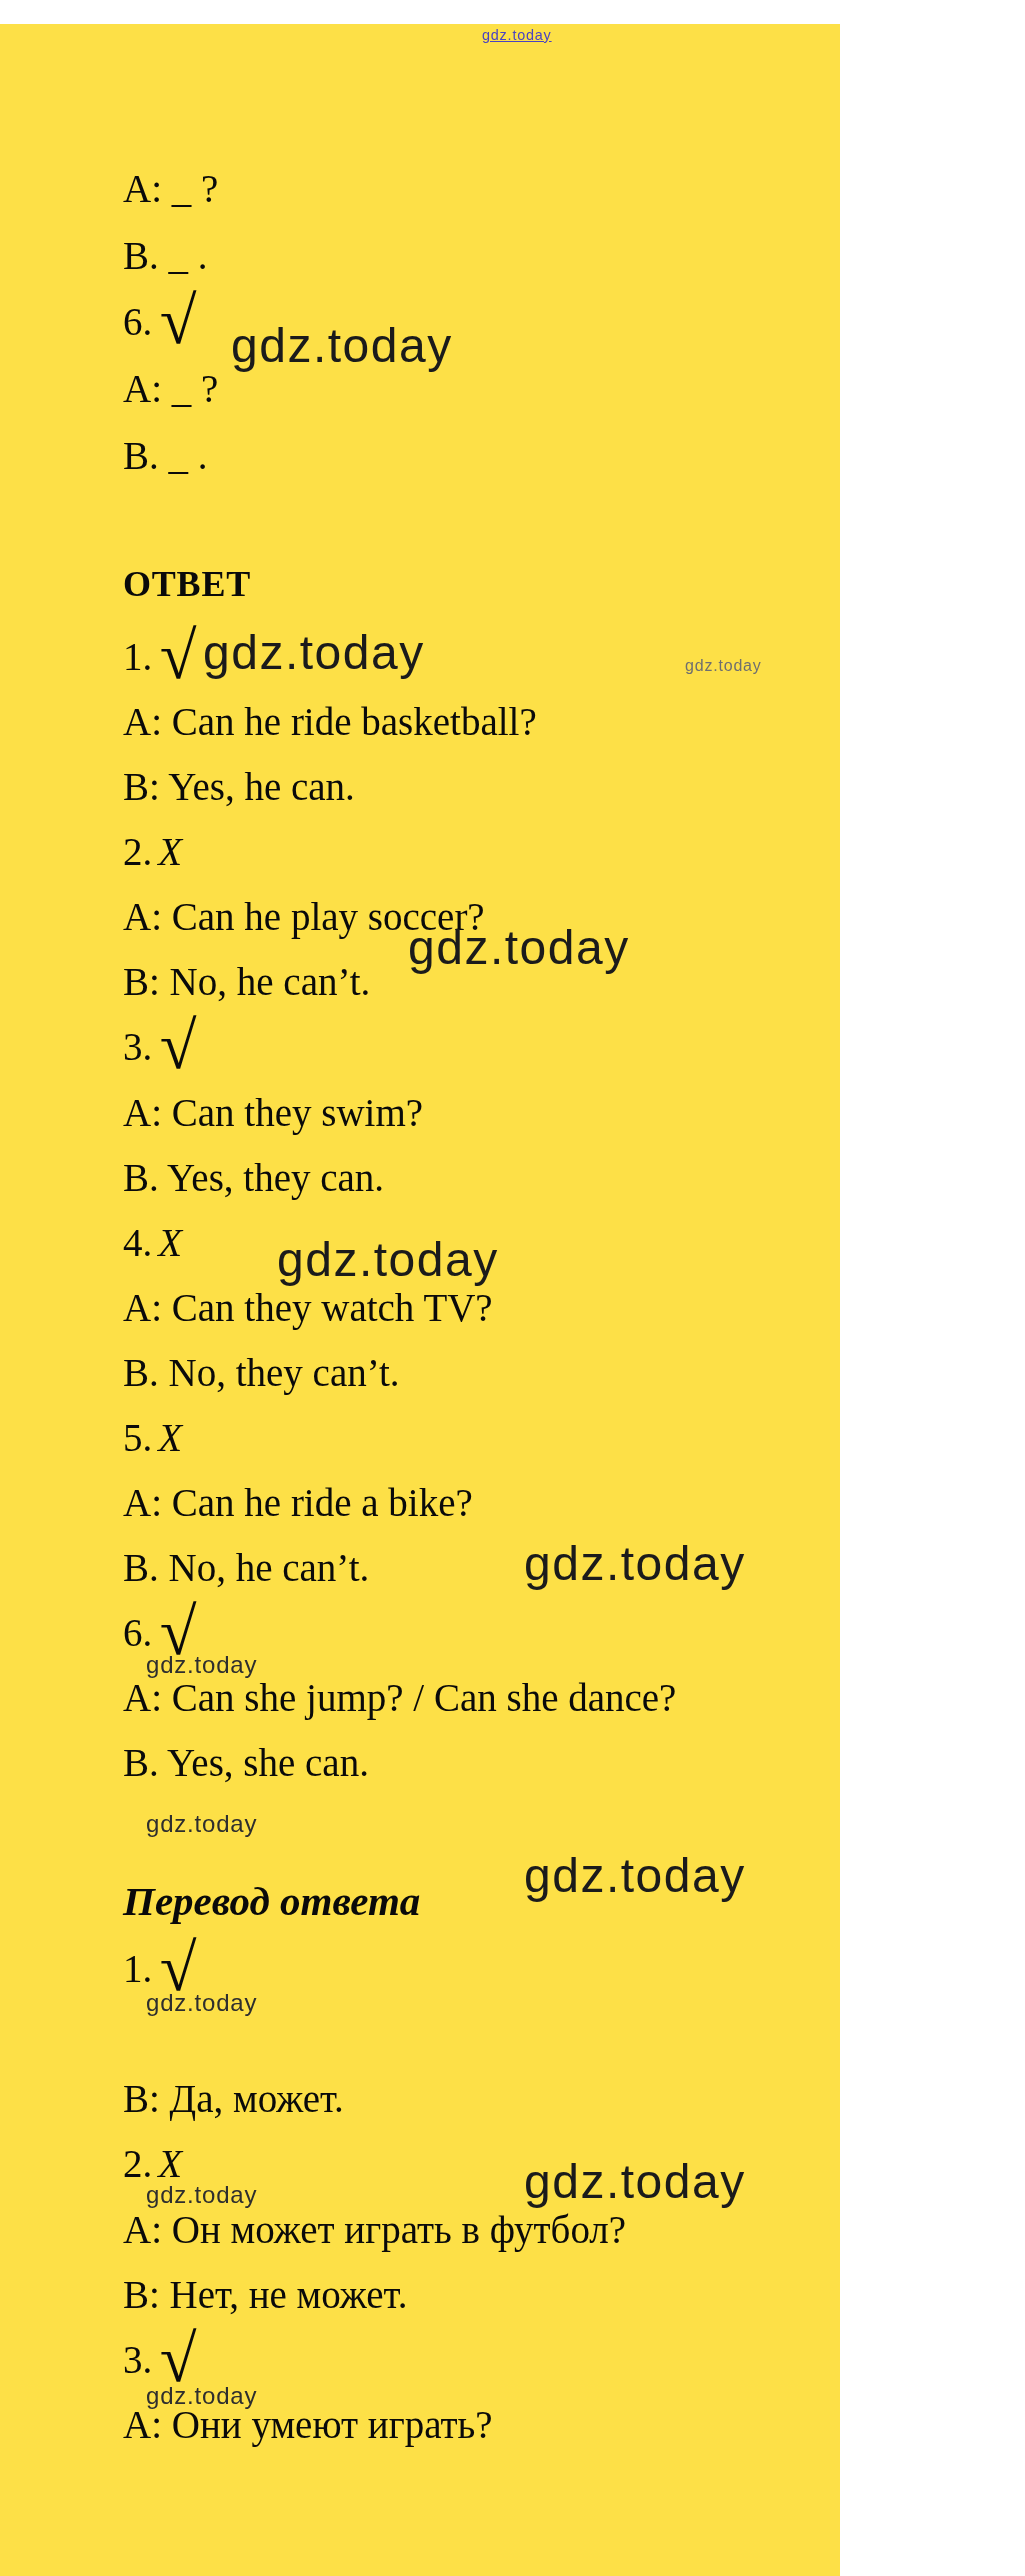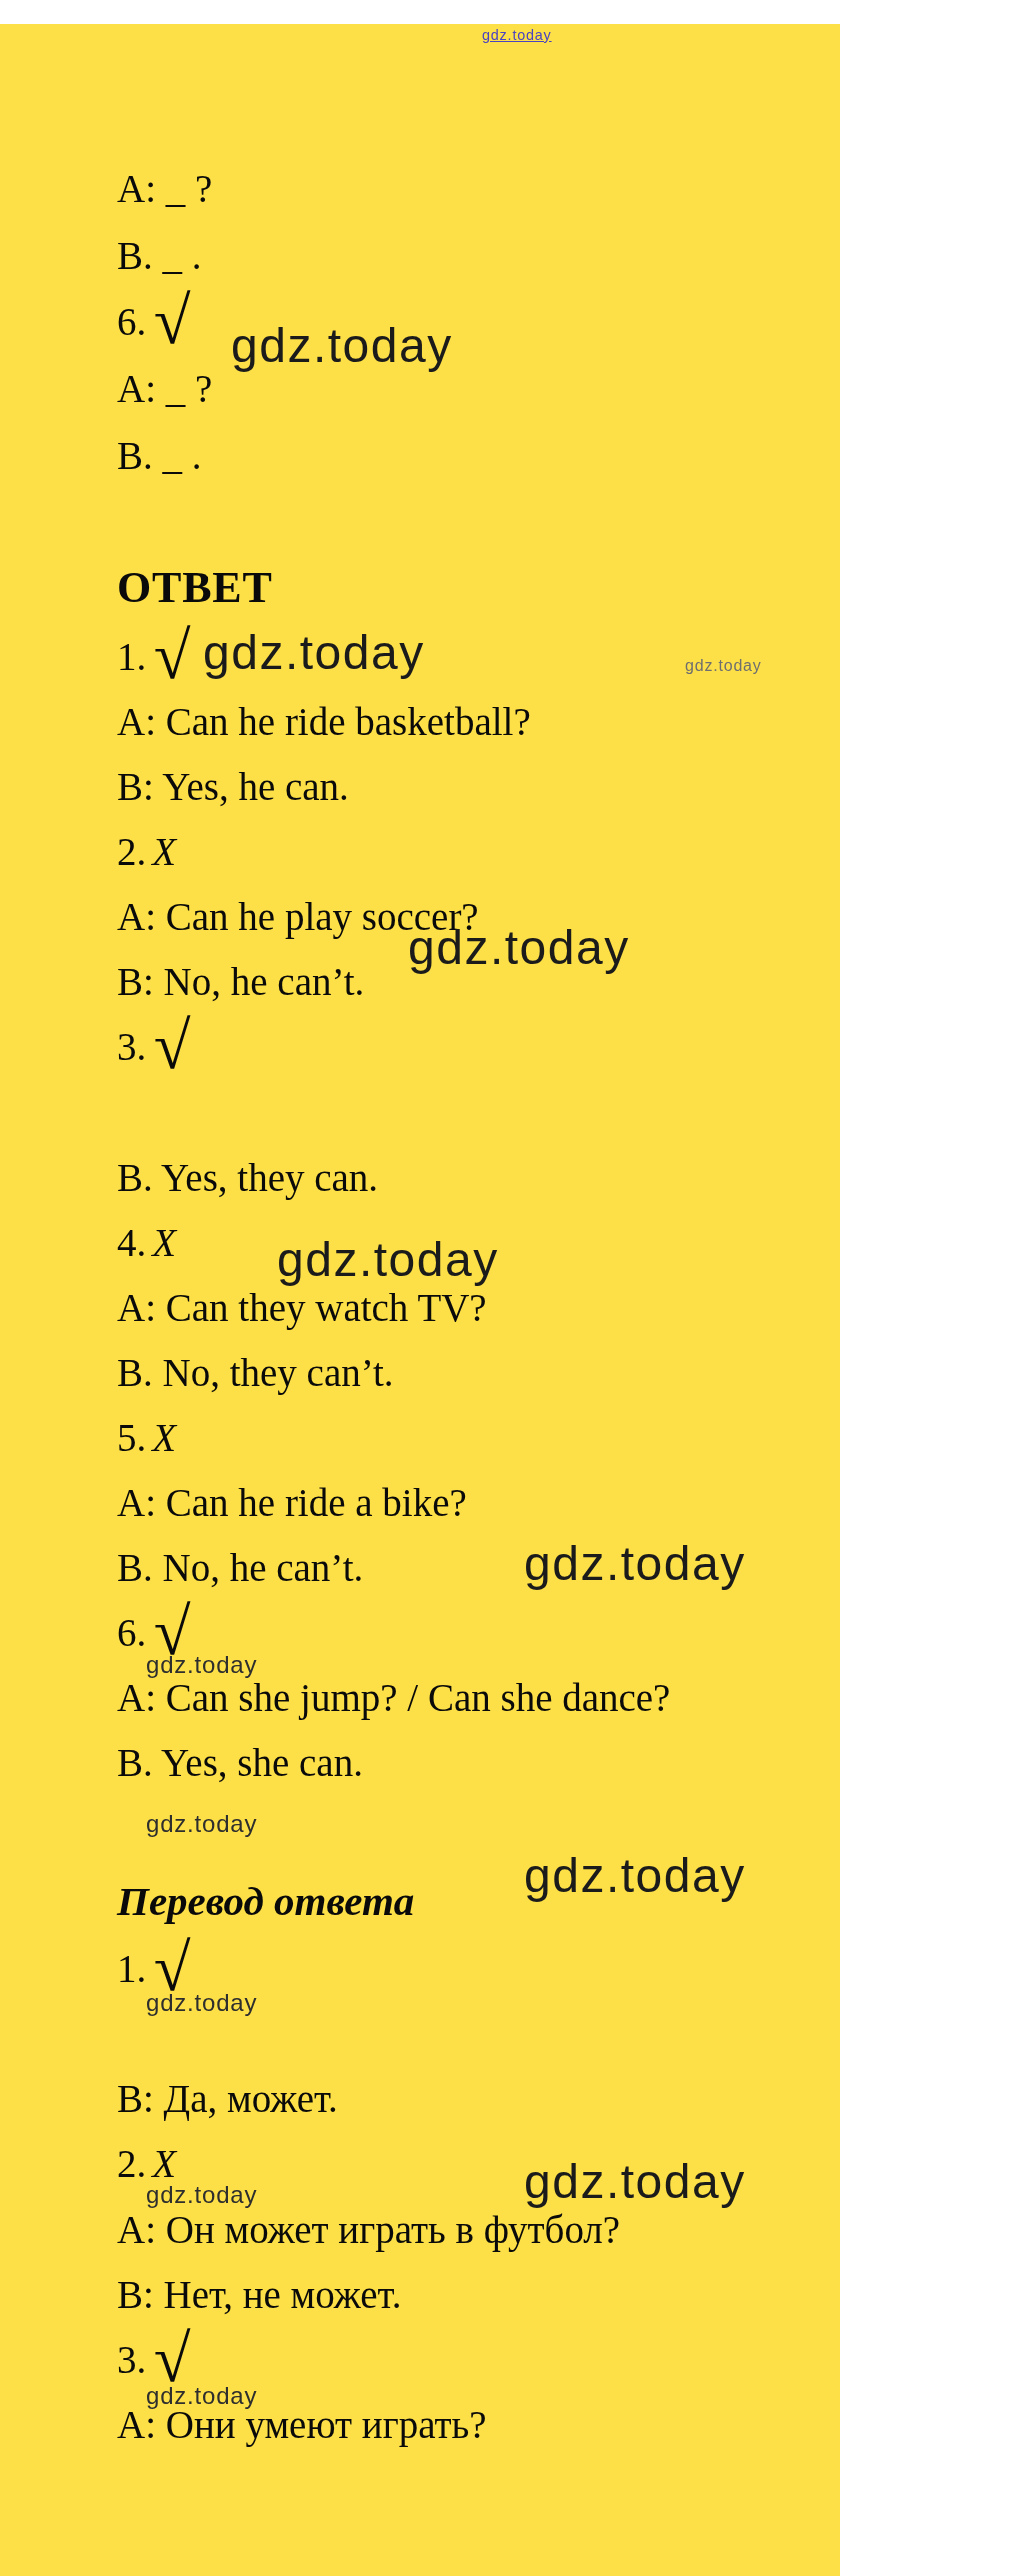--- a/index.html
+++ b/index.html
@@ -2,24 +2,24 @@
 <html style="font-size:12px"><head>
 <meta charset="utf-8">
 <style>
   html,body { margin:0; padding:0; background:#ffffff; }
   .page {
     position:relative; width:840px; height:2576px;
     background:#fde047; overflow:hidden;
     font-family:"Liberation Serif", serif; color:#0a0a0a;margin-top:24px;
   }
   .line {
-    position:absolute; left:117px; font-size:39px; line-height:1;
+    position:absolute; left:123px; font-size:39px; line-height:1;
     white-space:nowrap; color:#0a0a0a;
   }
-  .heading { font-weight:bold; font-size:44px; letter-spacing:0.8px; }
+  .heading { font-weight:bold; font-size:36px; letter-spacing:0.8px; }
   .heading-italic { font-weight:bold; font-style:italic; font-size:41px; }
   .num { display:inline-block; }
   .check {
     font-size:67px; line-height:0; vertical-align:-7.6px;
     margin-left:7.6px; display:inline-block;
   }
   .cross { font-style:italic; margin-left:6px; display:inline-block; }
   .wm {
     position:absolute; white-space:nowrap;
     font-family:"Liberation Sans", sans-serif; font-weight:300;
@@ -58,20 +58,21 @@
   <div class="line" style="top:808px;">
     <span class="num">2.</span><span class="cross">X</span>
   </div>
   <div class="line" style="top:873px;">A: Can he play soccer?</div>
   <div class="line" style="top:938px;">B: No, he can’t.</div>
   <span class="wm wm-big" style="left:408px; top:896px;">gdz.today</span>
 
   <div class="line" style="top:1003px;">
     <span class="num">3.</span><span class="check">√</span>
   </div>
+  <div class="line" style="top:1069px;">A: Can they swim?</div>
   <div class="line" style="top:1134px;">B. Yes, they can.</div>
 
   <div class="line" style="top:1199px;text-decoration:underline;">
     <span class="num">4.</span><span class="cross">X</span>
   </div>
   <span class="wm wm-big" style="left:277px; top:1208px;">gdz.today</span>
   <div class="line" style="top:1264px;">A: Can they watch TV?</div>
   <div class="line" style="top:1329px;">B. No, they can’t.</div>
 
   <div class="line" style="top:1394px;">

